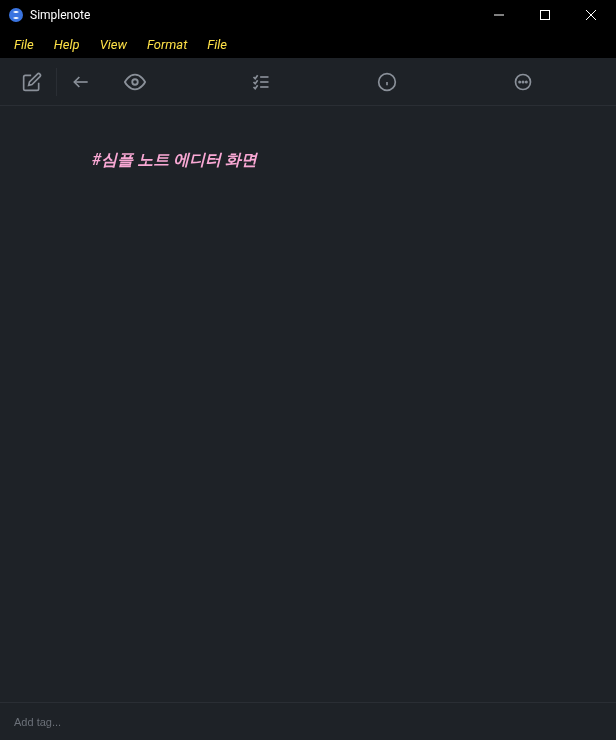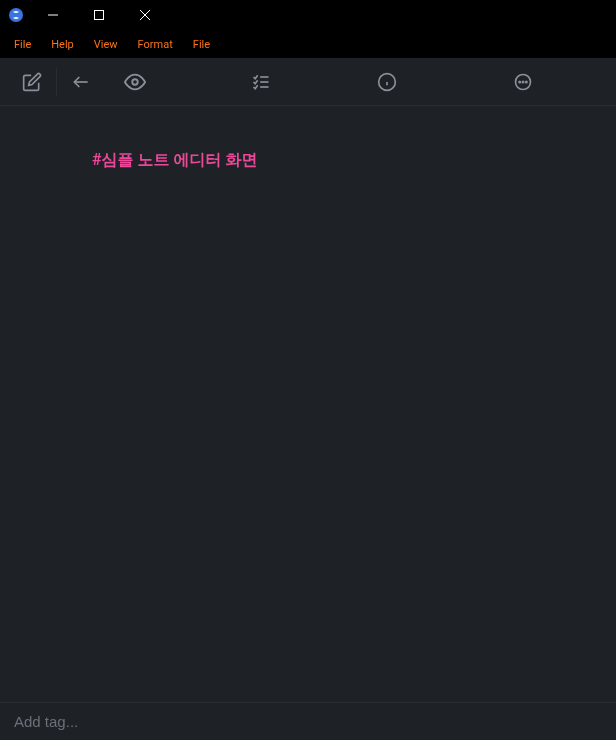--- a/index.html
+++ b/index.html
@@ -51,23 +51,24 @@
     }
     .menubar {
       height: 28px;
       background: #000000;
       display: flex;
       align-items: center;
       padding: 0 4px;
     }
     .menu-item {
       padding: 4px 10px;
-      font-size: 11px;
-      color: #f97316;
+      font-size: 13px;
+      color: #fde047;
       cursor: pointer;
+      font-style: italic;
     }
     .toolbar {
       height: 48px;
       background: #1e2227;
       display: flex;
       align-items: center;
       padding: 0 14px;
       border-bottom: 1px solid #2a2e34;
     }
     .tool-btn {
@@ -88,52 +89,54 @@
     .tool-spacer-1 { width: 90px; }
     .tool-spacer-2 { width: 90px; }
     .tool-spacer-3 { width: 100px; }
     .editor {
       flex: 1;
       padding: 44px 92px 0 92px;
     }
     .note-heading {
       font-size: 16px;
       font-weight: 600;
-      color: #ec4899;
+      color: #f9a8d4;
+      font-style: italic;
     }
     .tag-bar {
       height: 38px;
       display: flex;
       align-items: center;
       padding: 0 14px;
       border-top: 1px solid #2a2e34;
     }
     .tag-input {
       background: transparent;
       border: none;
       outline: none;
       color: #8b5cf6;
-      font-size: 15px;
+      font-size: 11px;
       width: 100%;
     }
     .tag-input::placeholder {
       color: #6b7078;
     }
     svg { display: block; }
   </style>
 </head>
 <body>
 
 <div class="titlebar">
   <span class="app-icon">
     <svg width="16" height="16" viewBox="0 0 16 16">
       <circle cx="8" cy="8" r="7" fill="#3a74e0"></circle>
       <path d="M5 5 Q8 3 11 5 Q8 7 5 5 M5 11 Q8 9 11 11 Q8 13 5 11" fill="#ffffff"></path>
     </svg>
   </span>
+  <span class="app-title">Simplenote</span>
   <div class="window-controls">
     <div class="win-btn">
       <svg width="10" height="10" viewBox="0 0 10 10">
           <line x1="0" y1="5" x2="10" y2="5" stroke="#ffffff" stroke-width="1"></line>
         </svg>
     </div>
     <div class="win-btn">
       <svg width="10" height="10" viewBox="0 0 10 10">
           <rect x="0.5" y="0.5" width="9" height="9" fill="none" stroke="#ffffff" stroke-width="1"></rect>
         </svg>

